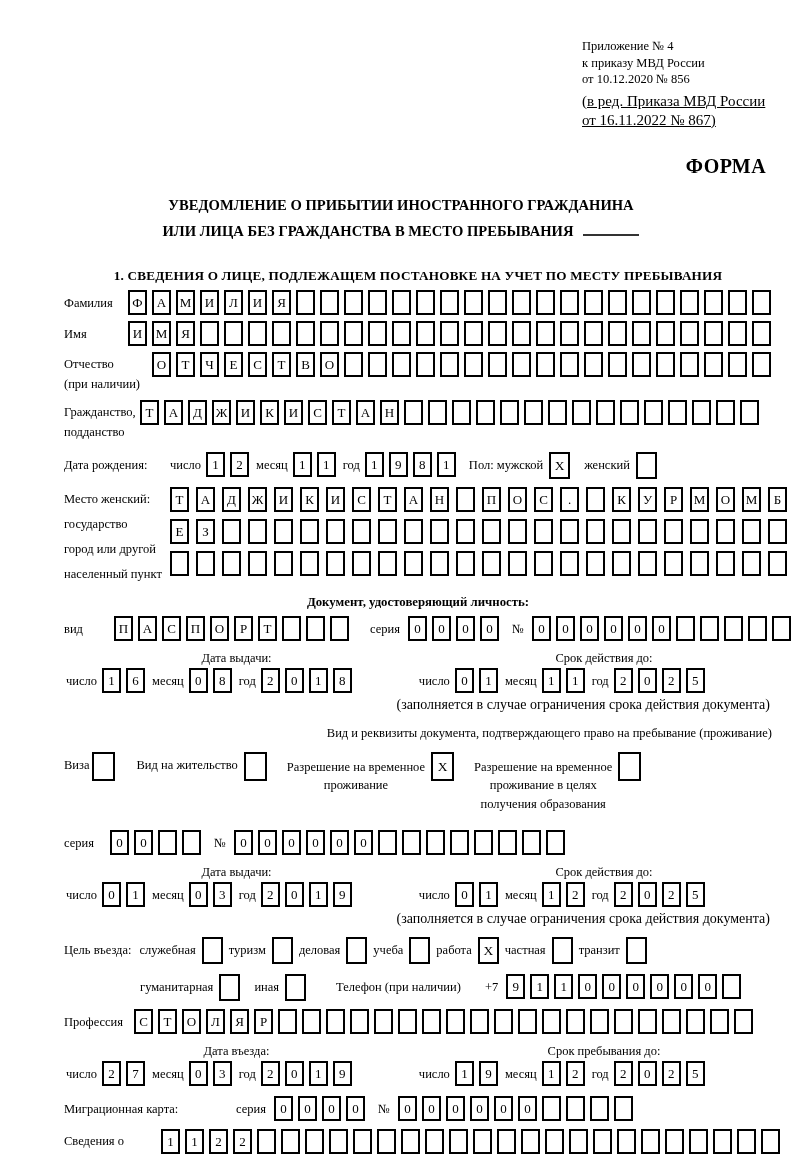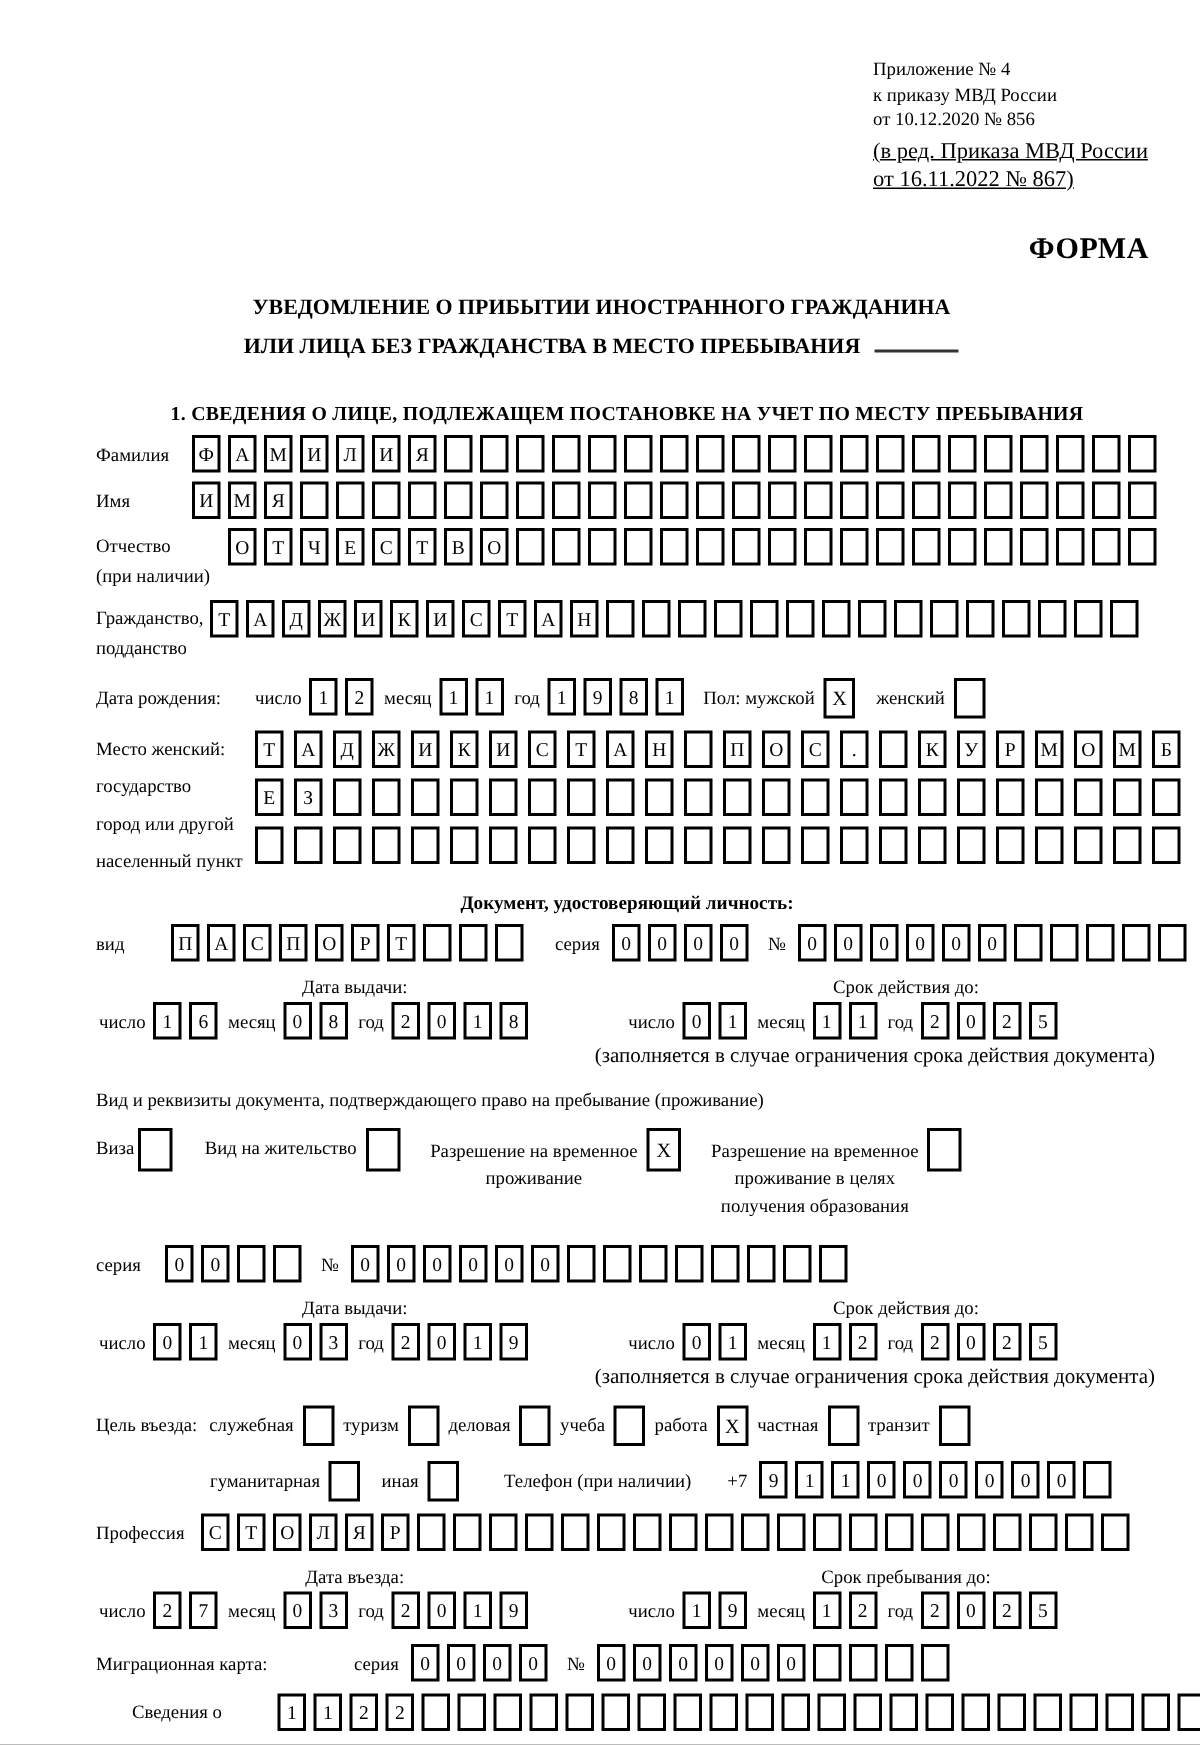--- a/index.html
+++ b/index.html
@@ -41,29 +41,29 @@
   }
   .chk.big{width:19px;height:25px;line-height:25px;}
   
   .dategrp{display:flex;align-items:flex-start;}
   .dategrp .lbl{padding-top:6px;margin:0 5px 0 2px;}
   .hdr-row{display:flex;font-size:12.5px;margin-top:10px;}
   .hdr-left{width:345px;text-align:center;}
   .hdr-right{width:330px;text-align:center;margin-left:30px;}
   .note-r{font-size:14px;text-align:right;margin-top:4px;padding-right:2px;}
   .center-b{text-align:center;font-weight:bold;font-size:12.8px;margin-top:8px;}
-  .para{font-size:12.5px;margin-top:12px;line-height:1.4;}
+  .para{font-size:12.5px;margin-top:12px;line-height:1.4;text-align:right;}
   
   .opts{align-items:flex-start;margin-top:9px;}
   .optlines{display:flex;flex-direction:column;text-align:center;flex:none;line-height:1.5;padding-top:6px;margin-left:14px;}
   .opts .lbl{padding-top:6px;}
   
   .col-labels{flex:none;line-height:25px;font-size:12.5px;}
   .bp-labels{width:88px;}
-  .lr-labels{width:81px;line-height:24px;margin-left:24px;}
+  .lr-labels{width:81px;line-height:24px;}
   .stackrows .cells{margin-bottom:7px;}
   .stackrows{display:flex;flex-direction:column;}
   .purp .lbl{padding-top:6px;}
 </style>
 </head>
 <body>
 
 <div class="page">
 
   <div class="law-ref">

